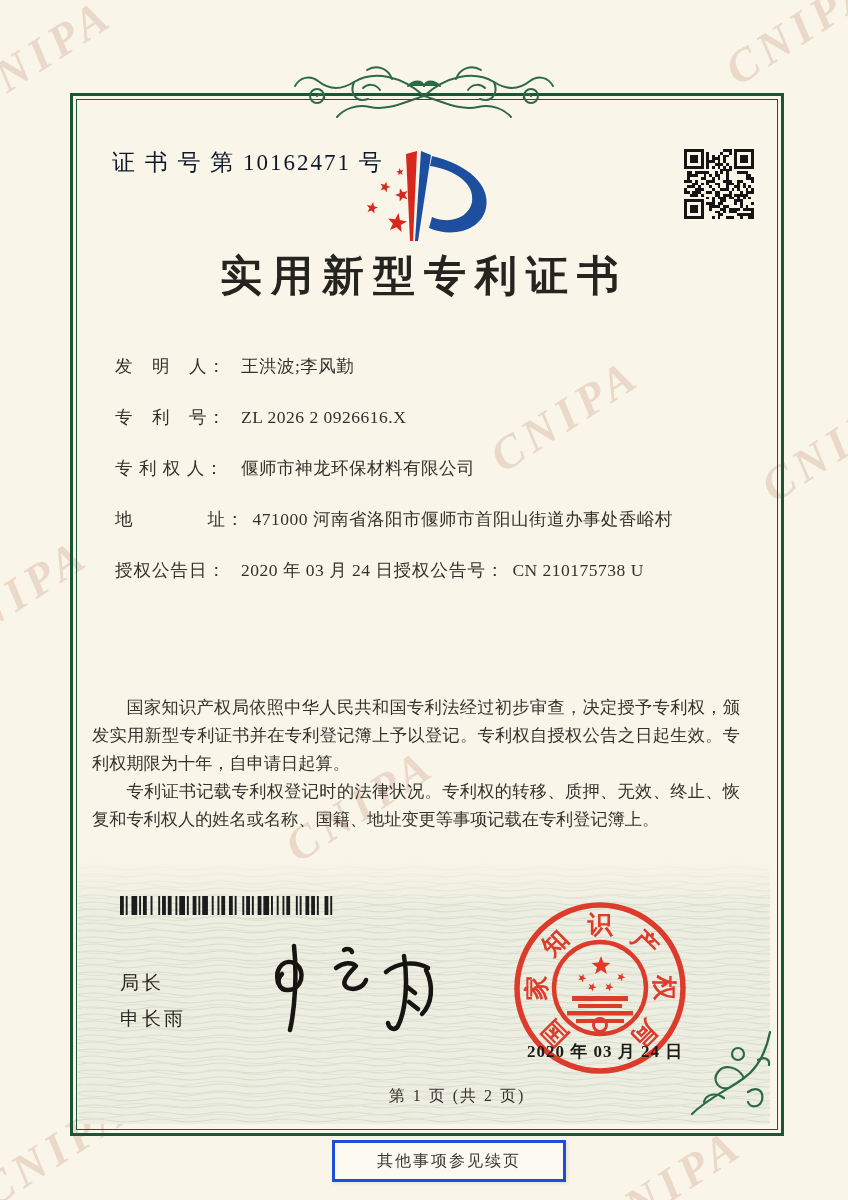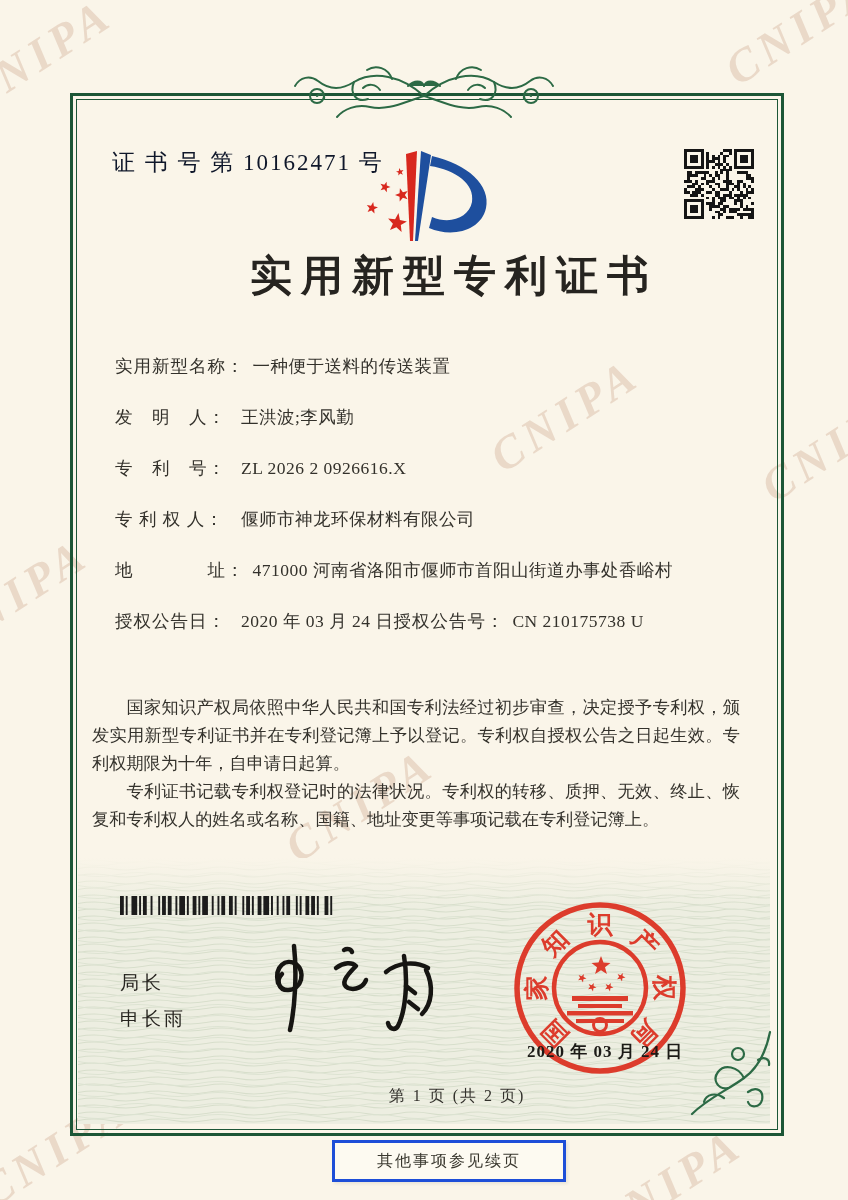--- a/index.html
+++ b/index.html
@@ -39,21 +39,21 @@
   }
   
   .cert-no{
     position:absolute; left:112px; top:147px; font-size:23px;
     letter-spacing:2px; color:#0f172a; z-index:5;
   }
   .logo{position:absolute; left:338px; top:138px; width:175px; height:120px; z-index:5;}
   .qr{position:absolute; left:684px; top:149px; width:70px; height:70px; z-index:5;}
   .title{
     position:absolute; left:70px; top:248px; width:708px; text-align:center;
-    font-size:42px; font-weight:bold; letter-spacing:9px; color:#262420; z-index:5;padding-left:30px;
+    font-size:42px; font-weight:bold; letter-spacing:9px; color:#262420; z-index:5;
   }
   
   .rows{position:absolute; left:115px; top:355px; width:630px; z-index:5;}
   .row{height:51px; display:flex; align-items:flex-start; font-size:17.5px; line-height:22px;}
   .flabel{white-space:pre; letter-spacing:1px; min-width:118px; color:#33312b;}
   .fvalue{margin-left:8px; letter-spacing:0.5px; color:#33312b;}
   .flabel2{white-space:pre; letter-spacing:1px; color:#33312b;}
   
   .paras{
     position:absolute; left:92px; top:694px; width:648px; z-index:5;
@@ -377,24 +377,20 @@
       <rect x="17" y="24" width="1" height="1" fill="#151515"></rect>
       <rect x="20" y="24" width="1" height="1" fill="#151515"></rect>
       <rect x="23" y="24" width="1" height="1" fill="#151515"></rect>
       <rect x="24" y="24" width="1" height="1" fill="#151515"></rect>
     </svg>
 
   <div class="title">实用新型专利证书</div>
 
   <div class="rows">
     <div class="row">
-      <span class="flabel">实用新型名称：</span>
-      <span class="fvalue">一种便于送料的传送装置</span>
-    </div>
-    <div class="row">
       <span class="flabel">发　明　人：</span>
       <span class="fvalue">王洪波;李风勤</span>
     </div>
     <div class="row">
       <span class="flabel">专　利　号：</span>
       <span class="fvalue">ZL 2026 2 0926616.X</span>
     </div>
     <div class="row">
       <span class="flabel">专 利 权 人：</span>
       <span class="fvalue">偃师市神龙环保材料有限公司</span>

